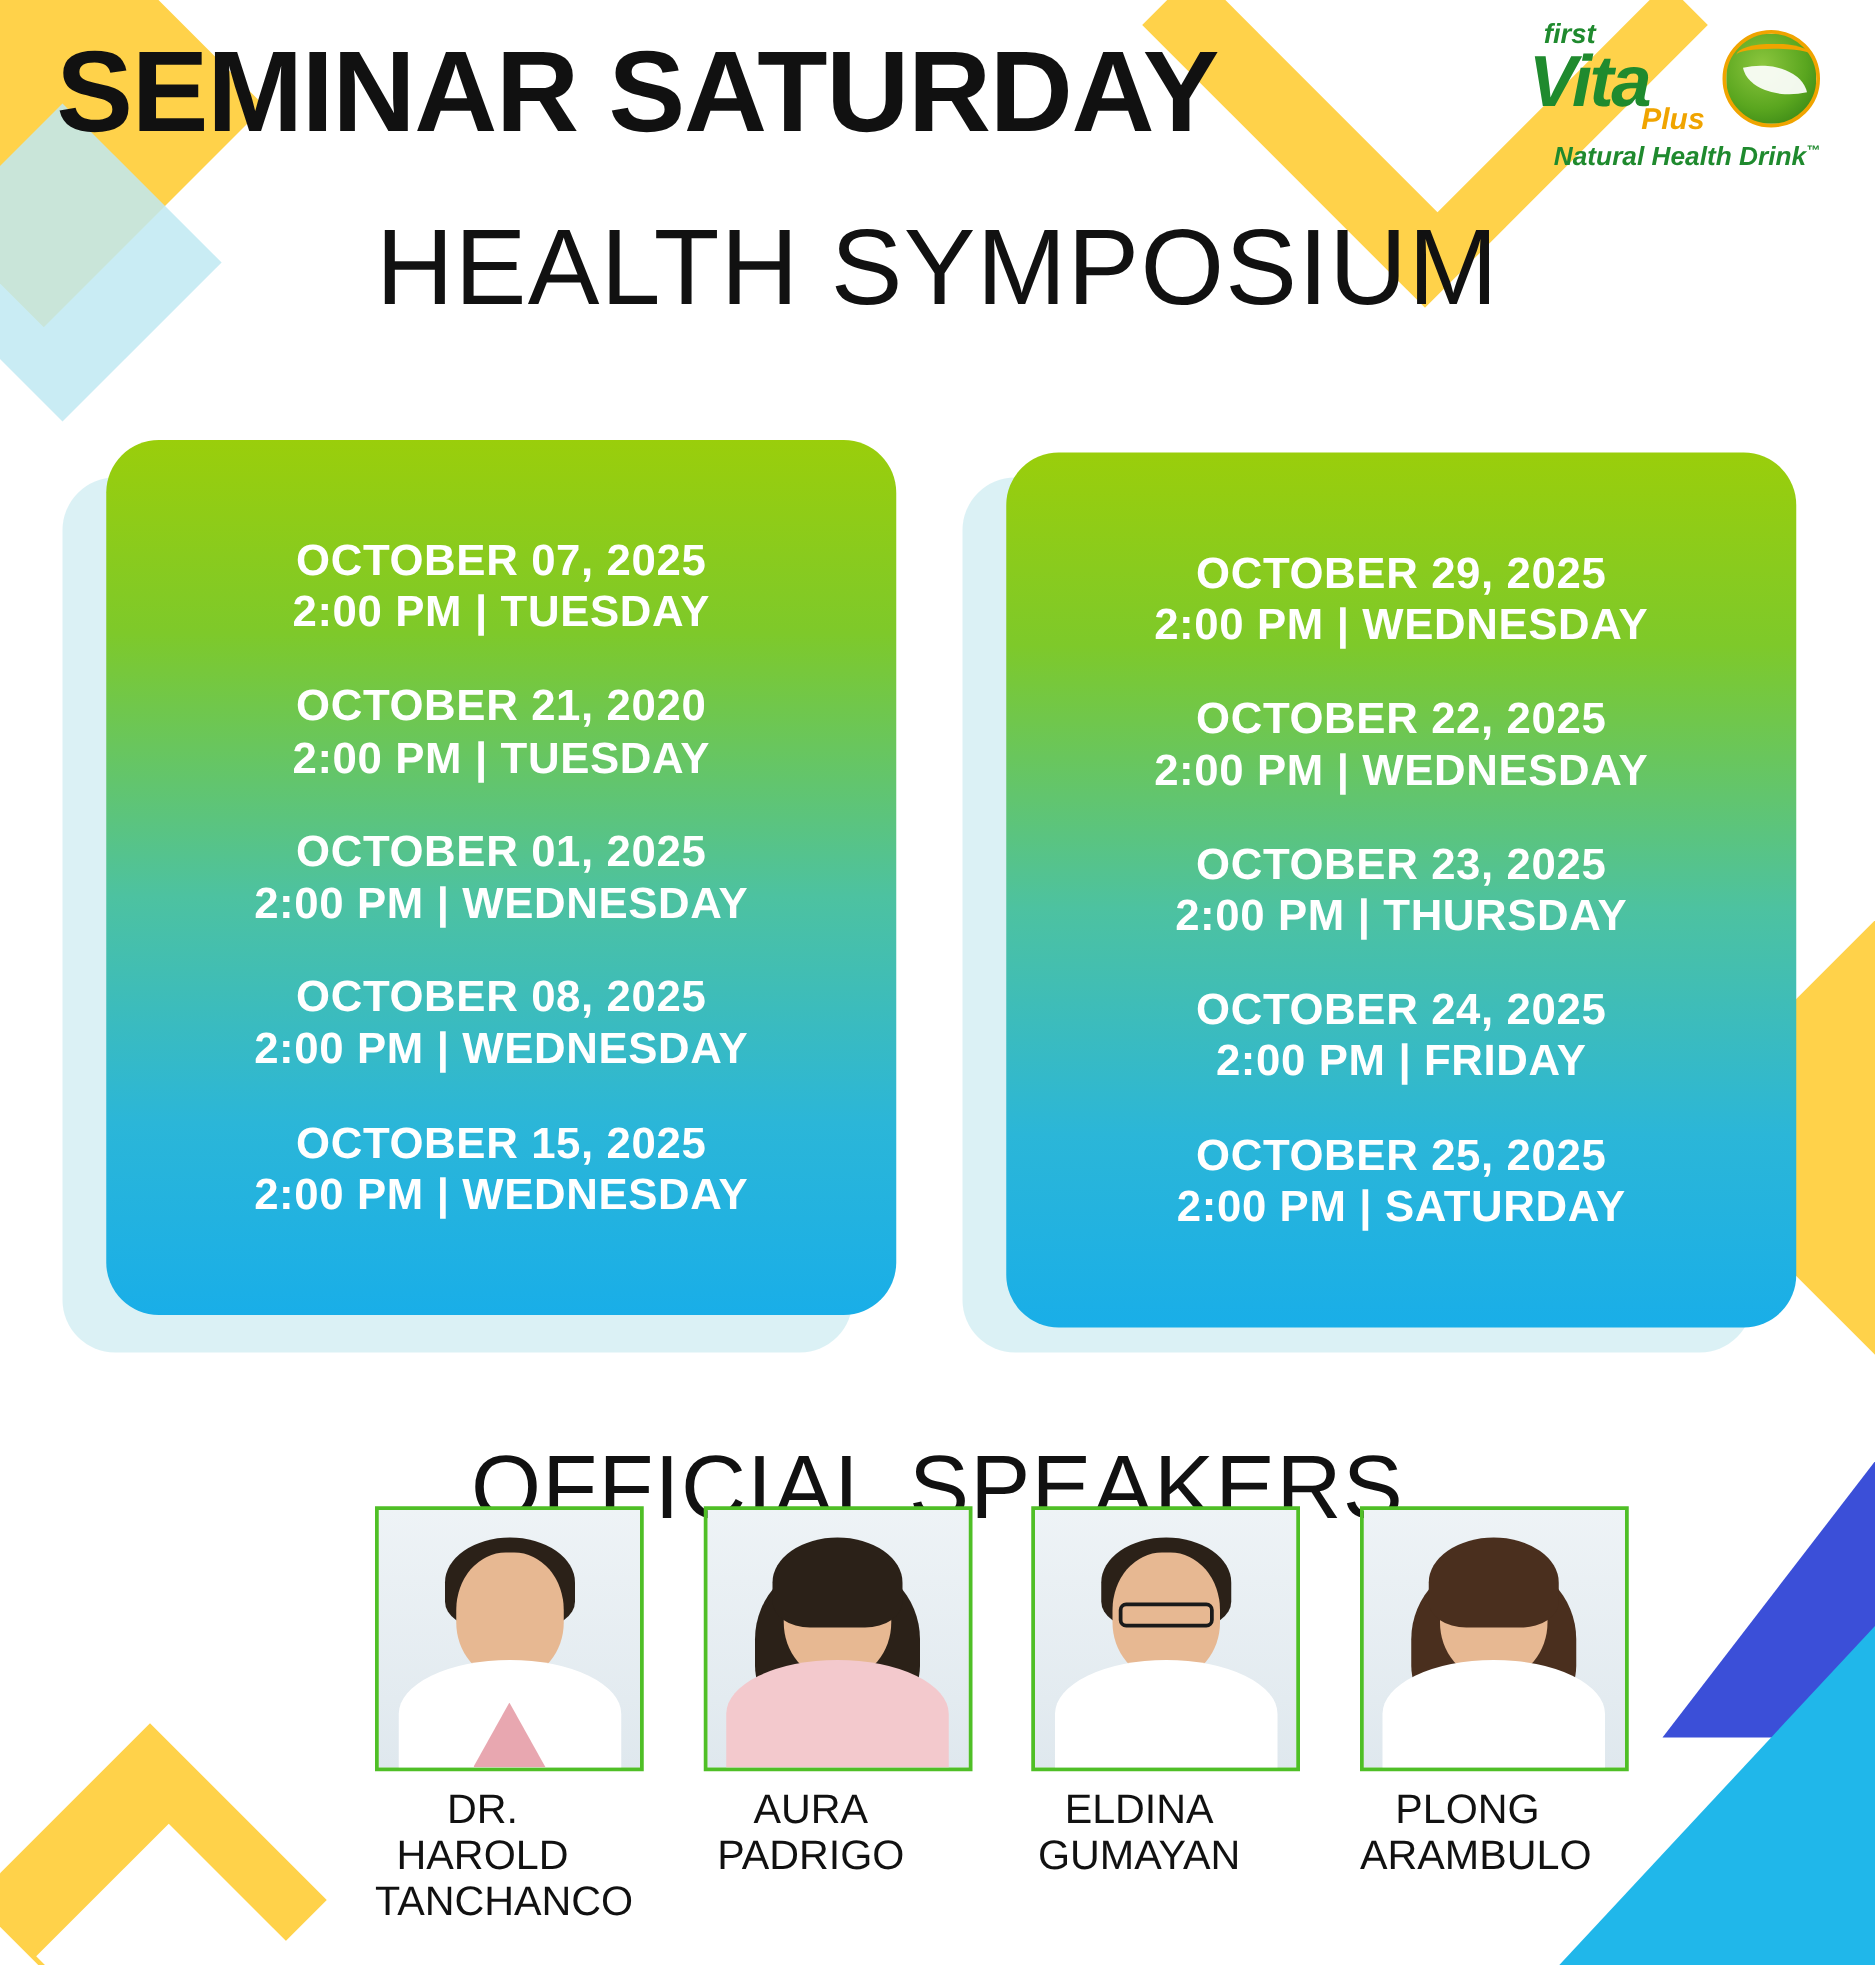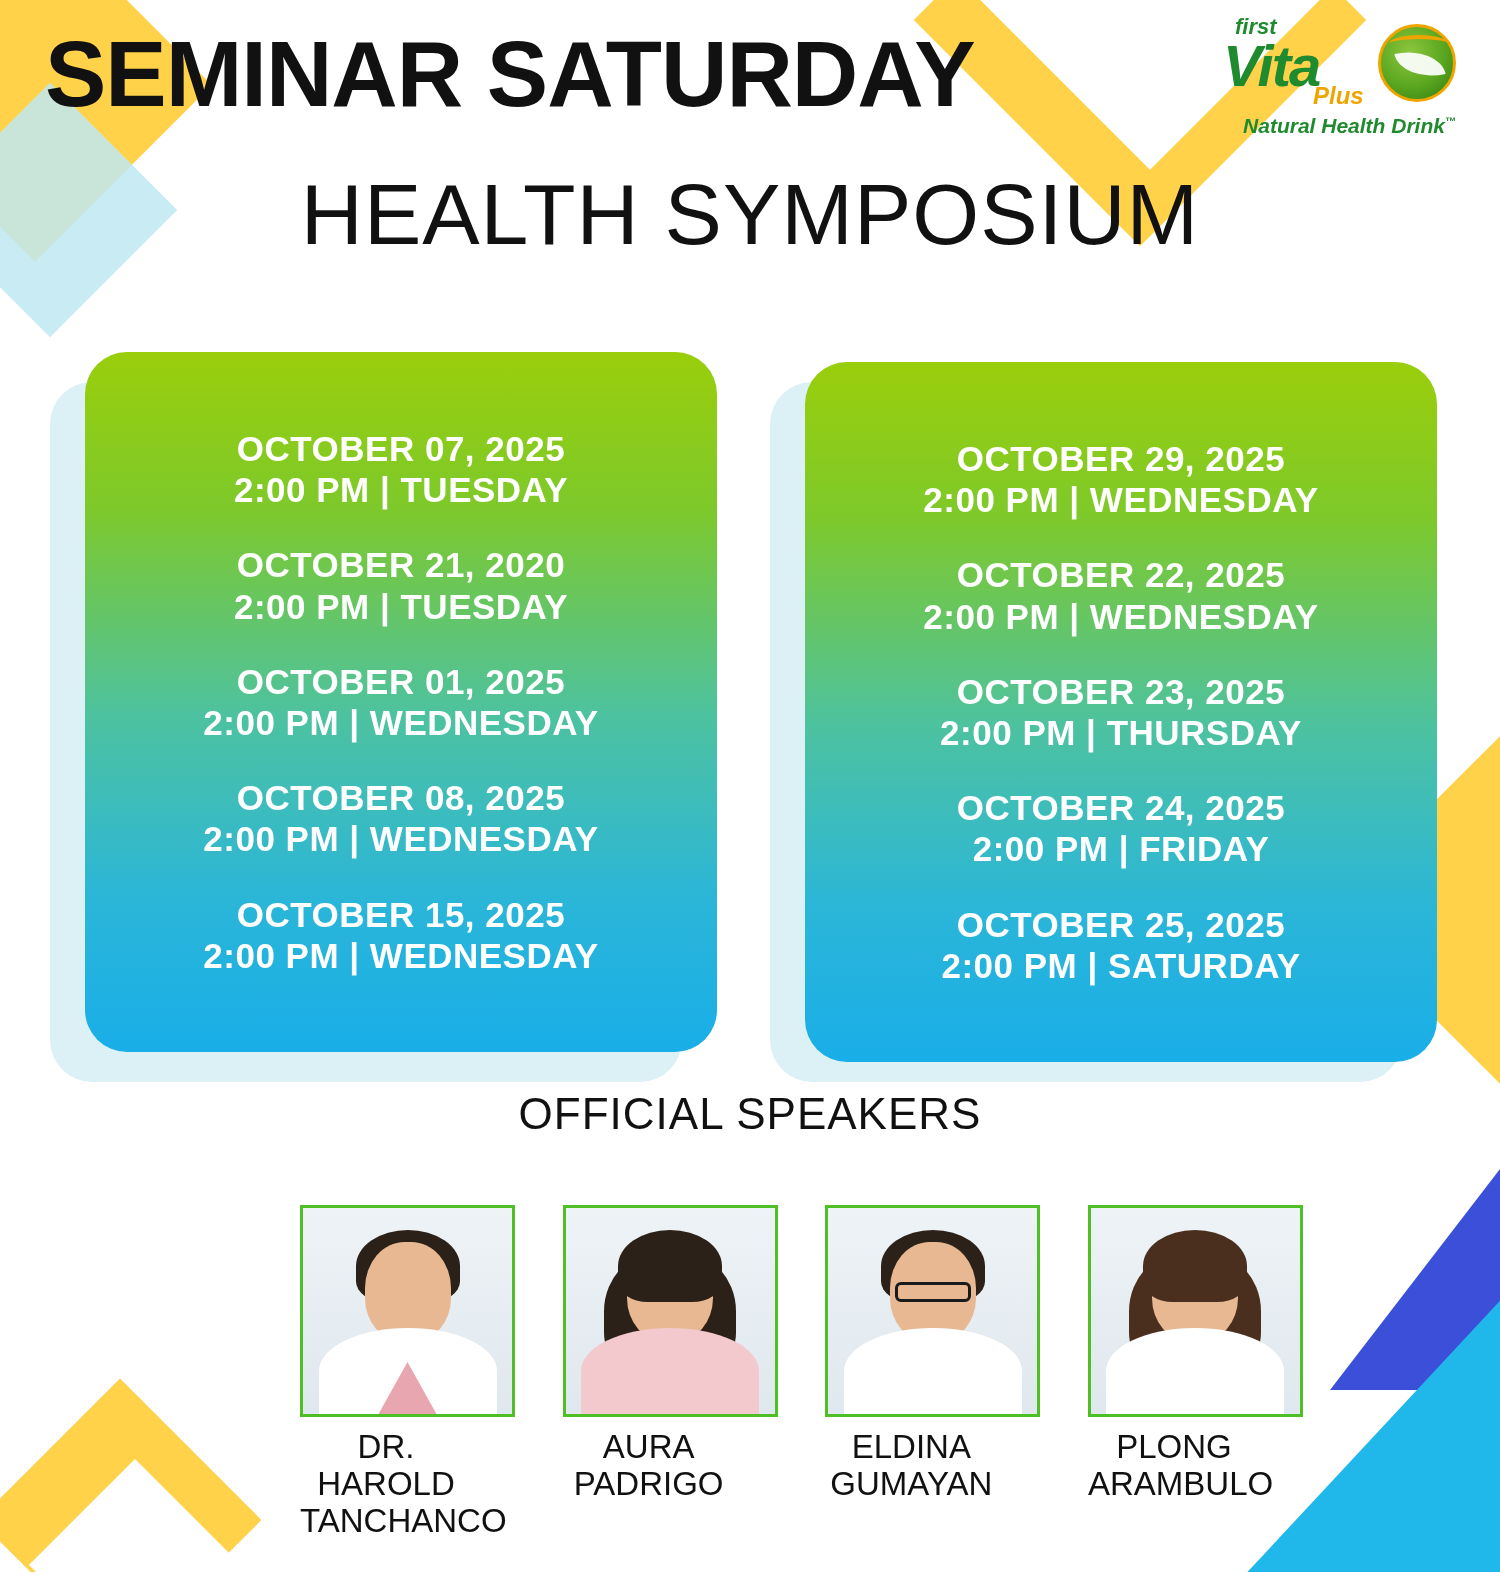--- a/index.html
+++ b/index.html
@@ -184,24 +184,24 @@
   .slot .time {
     font-size: 35px;
     font-weight: 800;
     letter-spacing: .5px;
     white-space: nowrap;
   }
 
   
   .speakers-title {
     position: absolute;
-    left: 0; top: 1089px;
+    left: 0; top: 1149px;
     width: 1500px;
     text-align: center;
-    font-size: 44px;
+    font-size: 72px;
     font-weight: 400;
     color: #111111;
     letter-spacing: 1px;
   }
   .speakers-row {
     position: absolute;
     left: 300px; top: 1205px;
     width: 960px;
     display: flex;
     justify-content: space-between;

